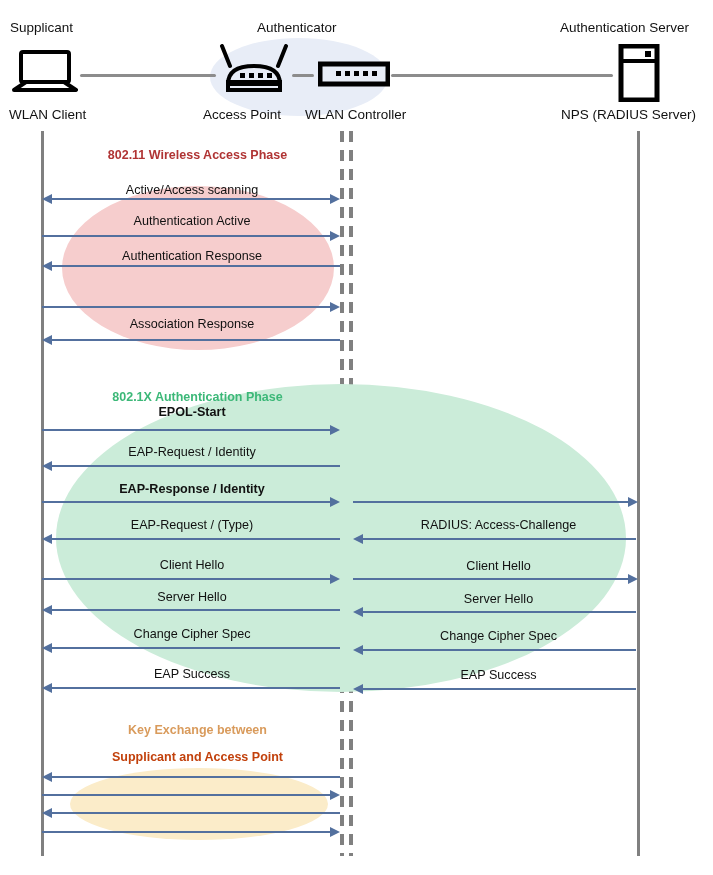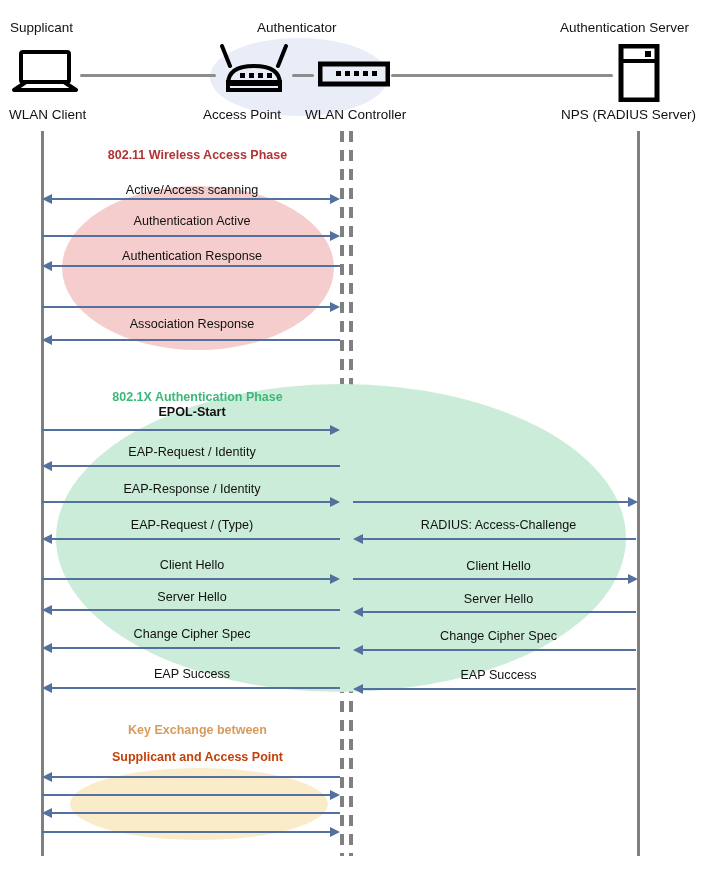--- a/index.html
+++ b/index.html
@@ -155,21 +155,21 @@
   <div class="phase-label" style="left:60px;top:375px;width:275px;color:#3cb878;margin-top:13px;">802.1X Authentication Phase</div>
 
   <div class="msg" style="left:42px;top:405px;width:300px;font-weight:bold;">EPOL-Start</div>
   <div class="arrow" style="left:42px;top:429px;width:293px;"></div>
   <div class="ahead right" style="left:330px;top:425px;"></div>
 
   <div class="msg" style="left:42px;top:445px;width:300px;">EAP-Request / Identity</div>
   <div class="arrow" style="left:50px;top:465px;width:290px;"></div>
   <div class="ahead left" style="left:42px;top:461px;"></div>
 
-  <div class="msg" style="left:42px;top:482px;width:300px;">EAP-Response / Identity</div>
+  <div class="msg" style="left:42px;top:482px;width:300px;font-weight:bold;">EAP-Response / Identity</div>
   <div class="arrow" style="left:42px;top:501px;width:293px;"></div>
   <div class="ahead right" style="left:330px;top:497px;"></div>
 
   <div class="arrow" style="left:353px;top:501px;width:277px;"></div>
   <div class="ahead right" style="left:628px;top:497px;"></div>
 
   <div class="msg" style="left:42px;top:518px;width:300px;">EAP-Request / (Type)</div>
   <div class="arrow" style="left:50px;top:538px;width:290px;"></div>
   <div class="ahead left" style="left:42px;top:534px;"></div>
 

